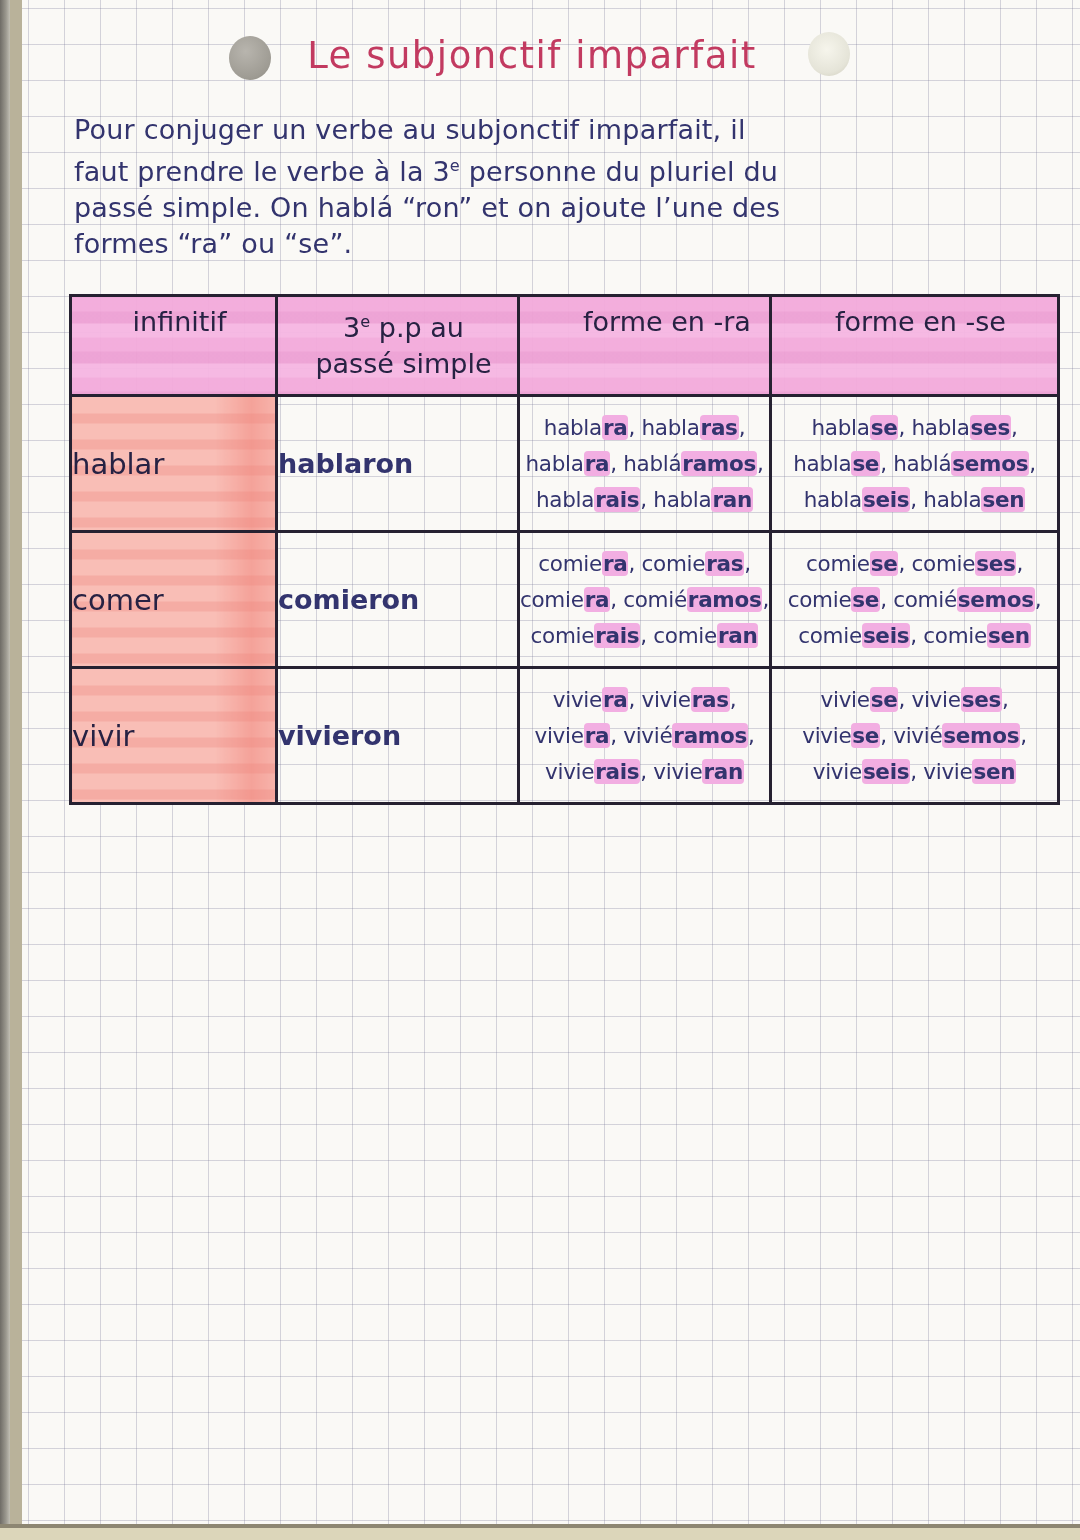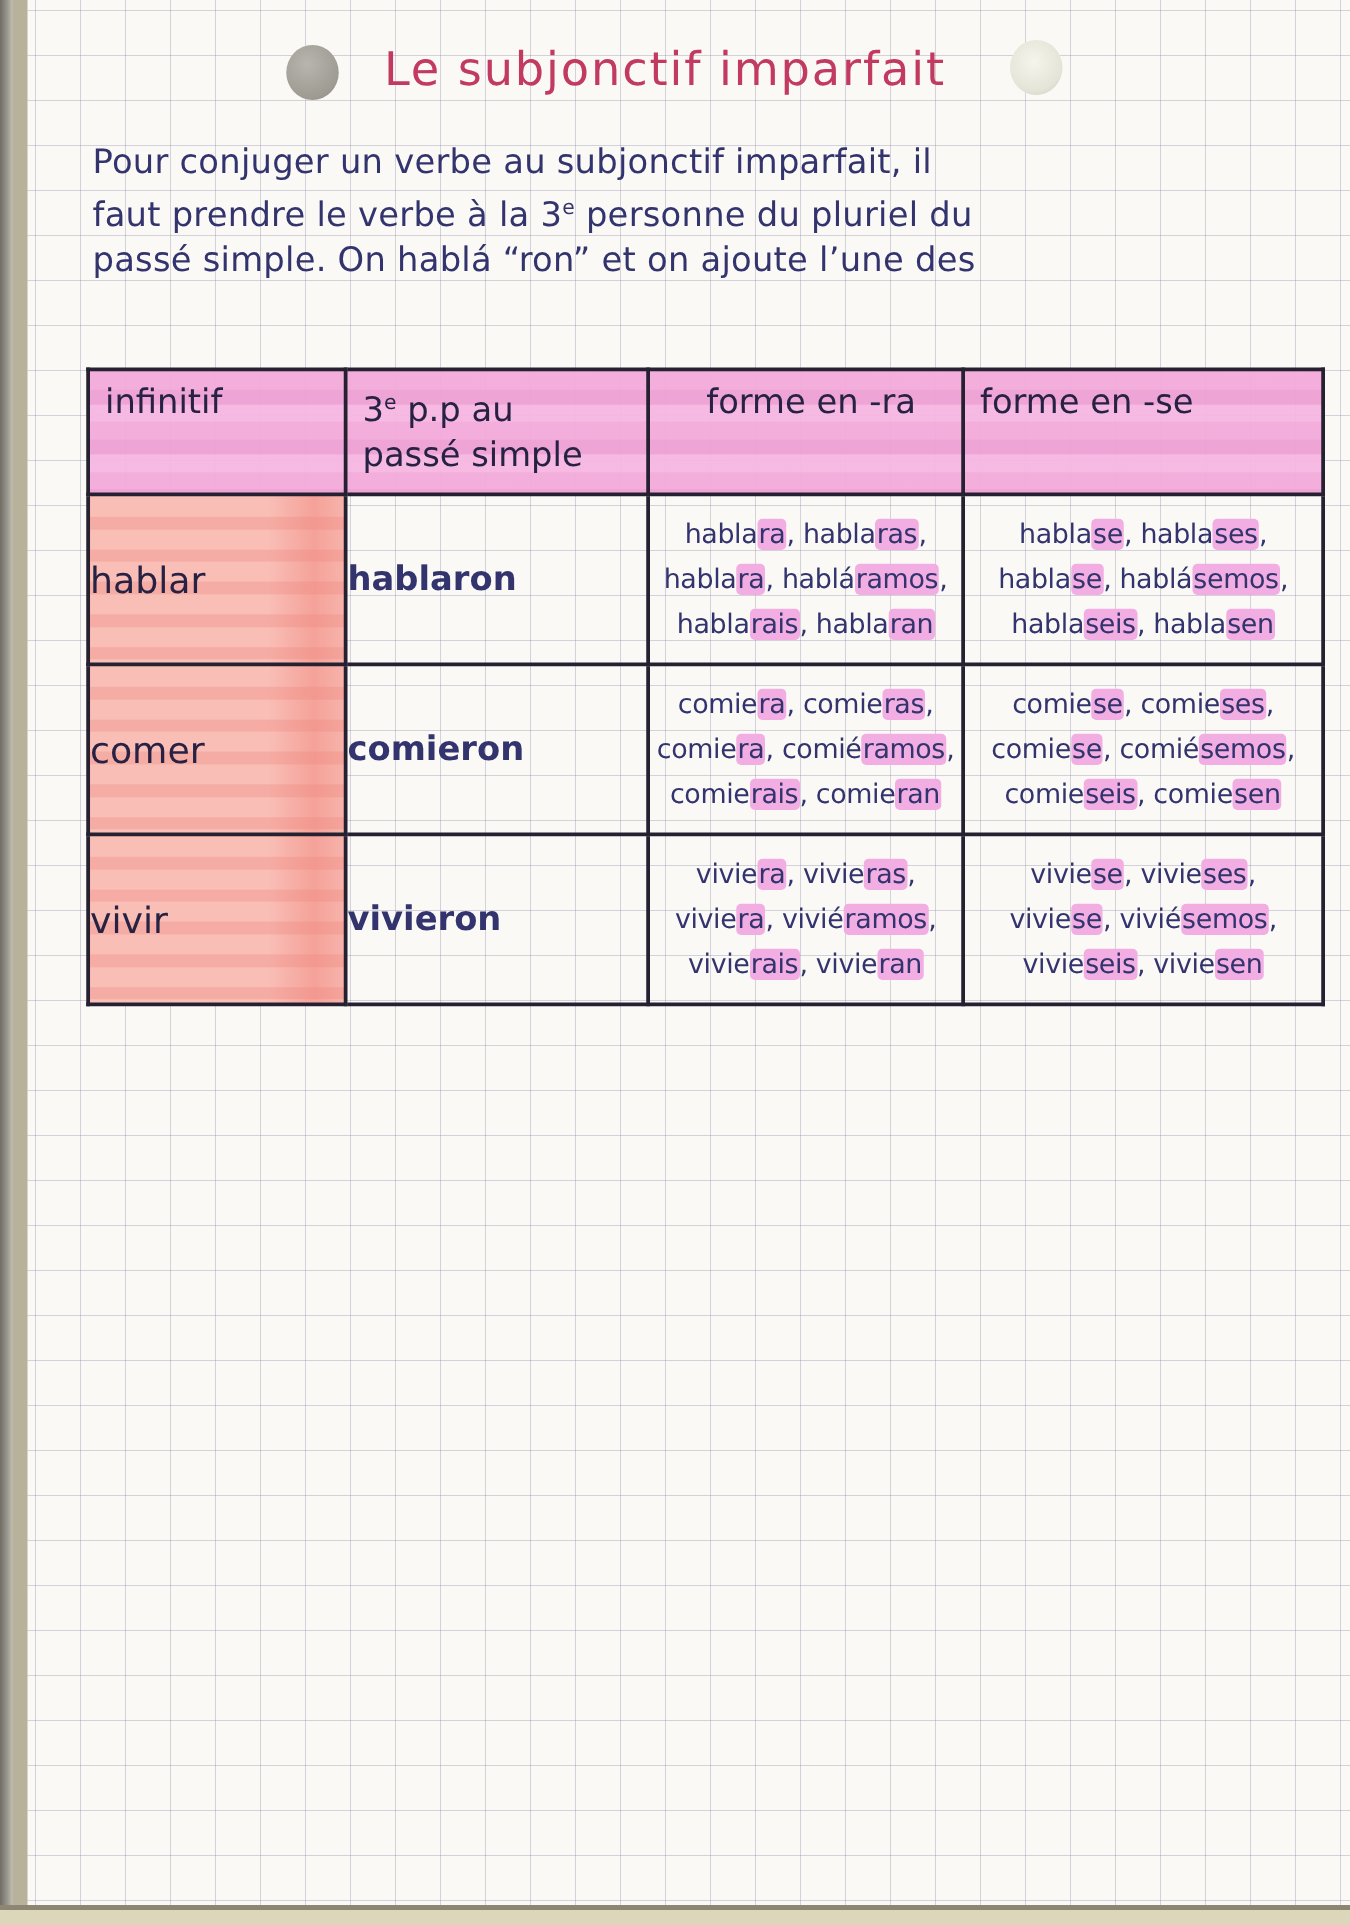--- a/index.html
+++ b/index.html
@@ -43,56 +43,57 @@
     position:absolute;left:52px;top:112px;width:985px;
     font-size:27px;line-height:36px;color:var(--ink);letter-spacing:0.2px;
   }
   .intro sup, th sup{font-size:0.6em;}
   table.conj{
     position:absolute;left:47px;top:294px;
     border-collapse:collapse;table-layout:fixed;color:var(--ink);
   }
   table.conj th, table.conj td{border:3px solid #262131;padding:0;}
   table.conj thead th{
-    height:100px;font-weight:normal;text-align:left;vertical-align:top;
+    height:100px;font-weight:normal;text-align:center;vertical-align:top;
     padding:7px 0 0 12px;font-size:27px;line-height:36px;color:var(--table-ink);
     background:
       repeating-linear-gradient(to bottom,
         rgba(243,170,219,0.95) 0 14px, rgba(237,160,212,0.95) 14px 26px,
         rgba(246,182,226,0.95) 26px 40px);
   }
   td.inf{
     font-size:29px;color:var(--table-ink);padding-left:12px;vertical-align:middle;
     background:
       linear-gradient(to right, rgba(255,255,255,0) 70%, rgba(239,128,118,0.45) 88%, rgba(239,128,118,0.18) 100%),
       repeating-linear-gradient(to bottom, #f9beb6 0 16px, #f5aca4 16px 26px);
   }
   td.pret{font-size:27px;padding-left:14px;vertical-align:middle;font-weight:bold;}
   td.forms{font-size:21.5px;text-align:center;vertical-align:middle;letter-spacing:-0.3px;}
   td.forms .line{line-height:36px;white-space:nowrap;}
-  .hl{background:var(--ending-highlight);border-radius:4px;padding:0 1px;}
+  .hl{background:var(--ending-highlight);border-radius:4px;padding:0 1px;font-weight:bold;}
   tbody tr{height:136px;}
 </style>
 </head>
 <body>
 
 <div class="scene">
   <div class="edge-left"></div>
   <div class="edge-bottom"></div>
 
   <div class="paper">
     <span class="hole hole-left"></span>
     <span class="hole hole-right"></span>
 
     <div class="title">Le subjonctif imparfait</div>
 
     <div class="intro">
       <span>Pour conjuger un verbe au subjonctif imparfait, il</span><br>
       <span><span>faut prendre le verbe à la 3</span><sup>e</sup><span> personne du pluriel du</span></span><br>
       <span>passé simple. On hablá “ron” et on ajoute l’une des</span><br>
+      <span>formes “ra” ou “se”.</span>
     </div>
 
     <table class="conj">
       <thead>
           <tr>
             <th style="width: 206px;">infinitif</th>
             <th style="width: 242px;"><span>3</span><sup>e</sup><span> p.p au</span><br><span>passé simple</span></th>
             <th style="width: 252px; padding-left: 45px;">forme en -ra</th>
             <th style="width: 288px; margin-left: 40px;">forme en -se</th>
           </tr>

